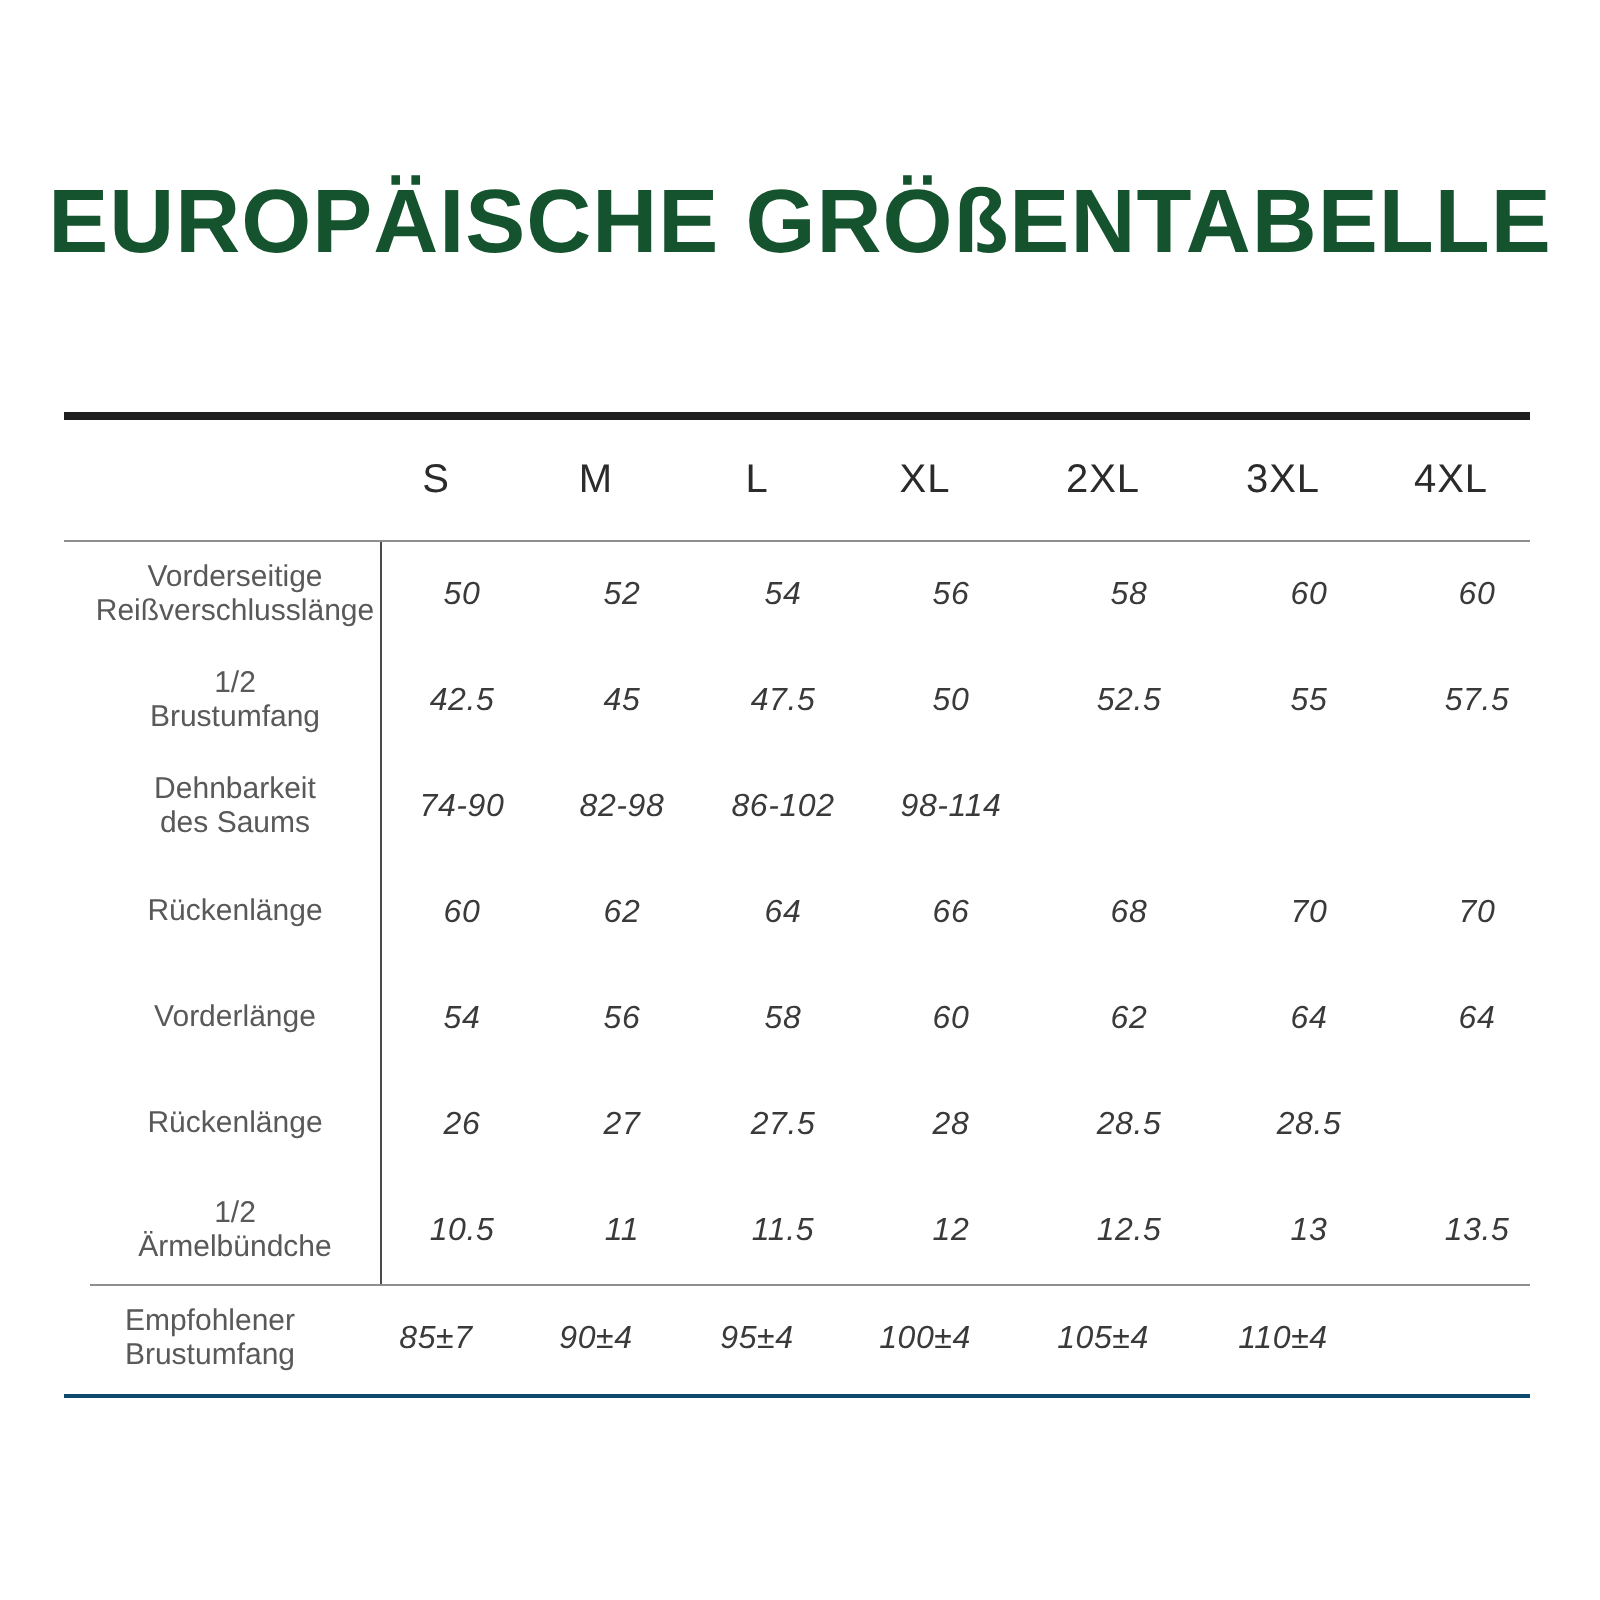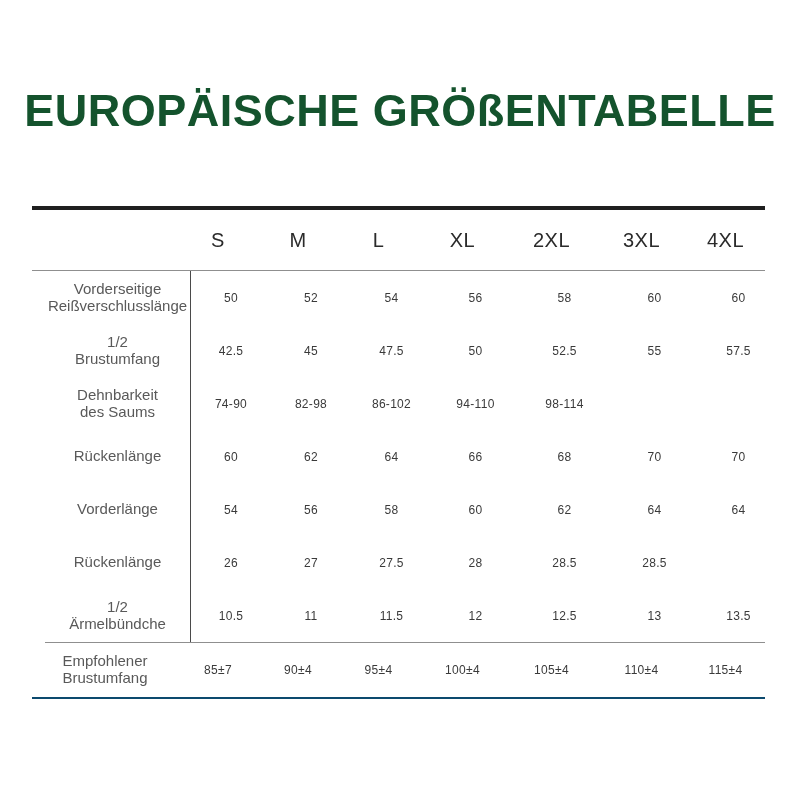--- a/index.html
+++ b/index.html
@@ -65,23 +65,24 @@
   .label-cell {
     font-size: 15px;
     color: #595959;
     line-height: 1.12;
     padding: 0 2px;
   }
   .label-line {
     white-space: nowrap;
   }
   .value-cell {
-    font-size: 12px;
+    font-size: 16px;
     color: #3a3a3a;
     letter-spacing: 0.3px;
+    font-style: italic;
   }
   #table-body {
     border-bottom: 1px solid #8f8f8f;
     margin-left: 13px;
   }
   .footer-row {
     height: 54px;
     border-bottom: 2px solid #0c4a6e;
   }
 </style>
@@ -135,21 +136,20 @@
           <div class="cell value-cell">57.5</div>
         </div>
         <div class="row data-row">
           <div class="cell label-cell">
             <div class="label-line">Dehnbarkeit</div>
             <div class="label-line">des Saums</div>
           </div>
           <div class="cell value-cell">74-90</div>
           <div class="cell value-cell">82-98</div>
           <div class="cell value-cell">86-102</div>
-          <div class="cell value-cell">94-110</div>
           <div class="cell value-cell">98-114</div>
         </div>
         <div class="row data-row">
           <div class="cell label-cell">
             <div class="label-line">Rückenlänge</div>
           </div>
           <div class="cell value-cell">60</div>
           <div class="cell value-cell">62</div>
           <div class="cell value-cell">64</div>
           <div class="cell value-cell">66</div>
@@ -199,16 +199,15 @@
         <div class="cell label-cell">
           <div class="label-line">Empfohlener</div>
           <div class="label-line">Brustumfang</div>
         </div>
         <div class="cell value-cell">85±7</div>
         <div class="cell value-cell">90±4</div>
         <div class="cell value-cell">95±4</div>
         <div class="cell value-cell">100±4</div>
         <div class="cell value-cell">105±4</div>
         <div class="cell value-cell">110±4</div>
-        <div class="cell value-cell">115±4</div>
       </div>
     </div>
 </div>
 
 </body></html>

